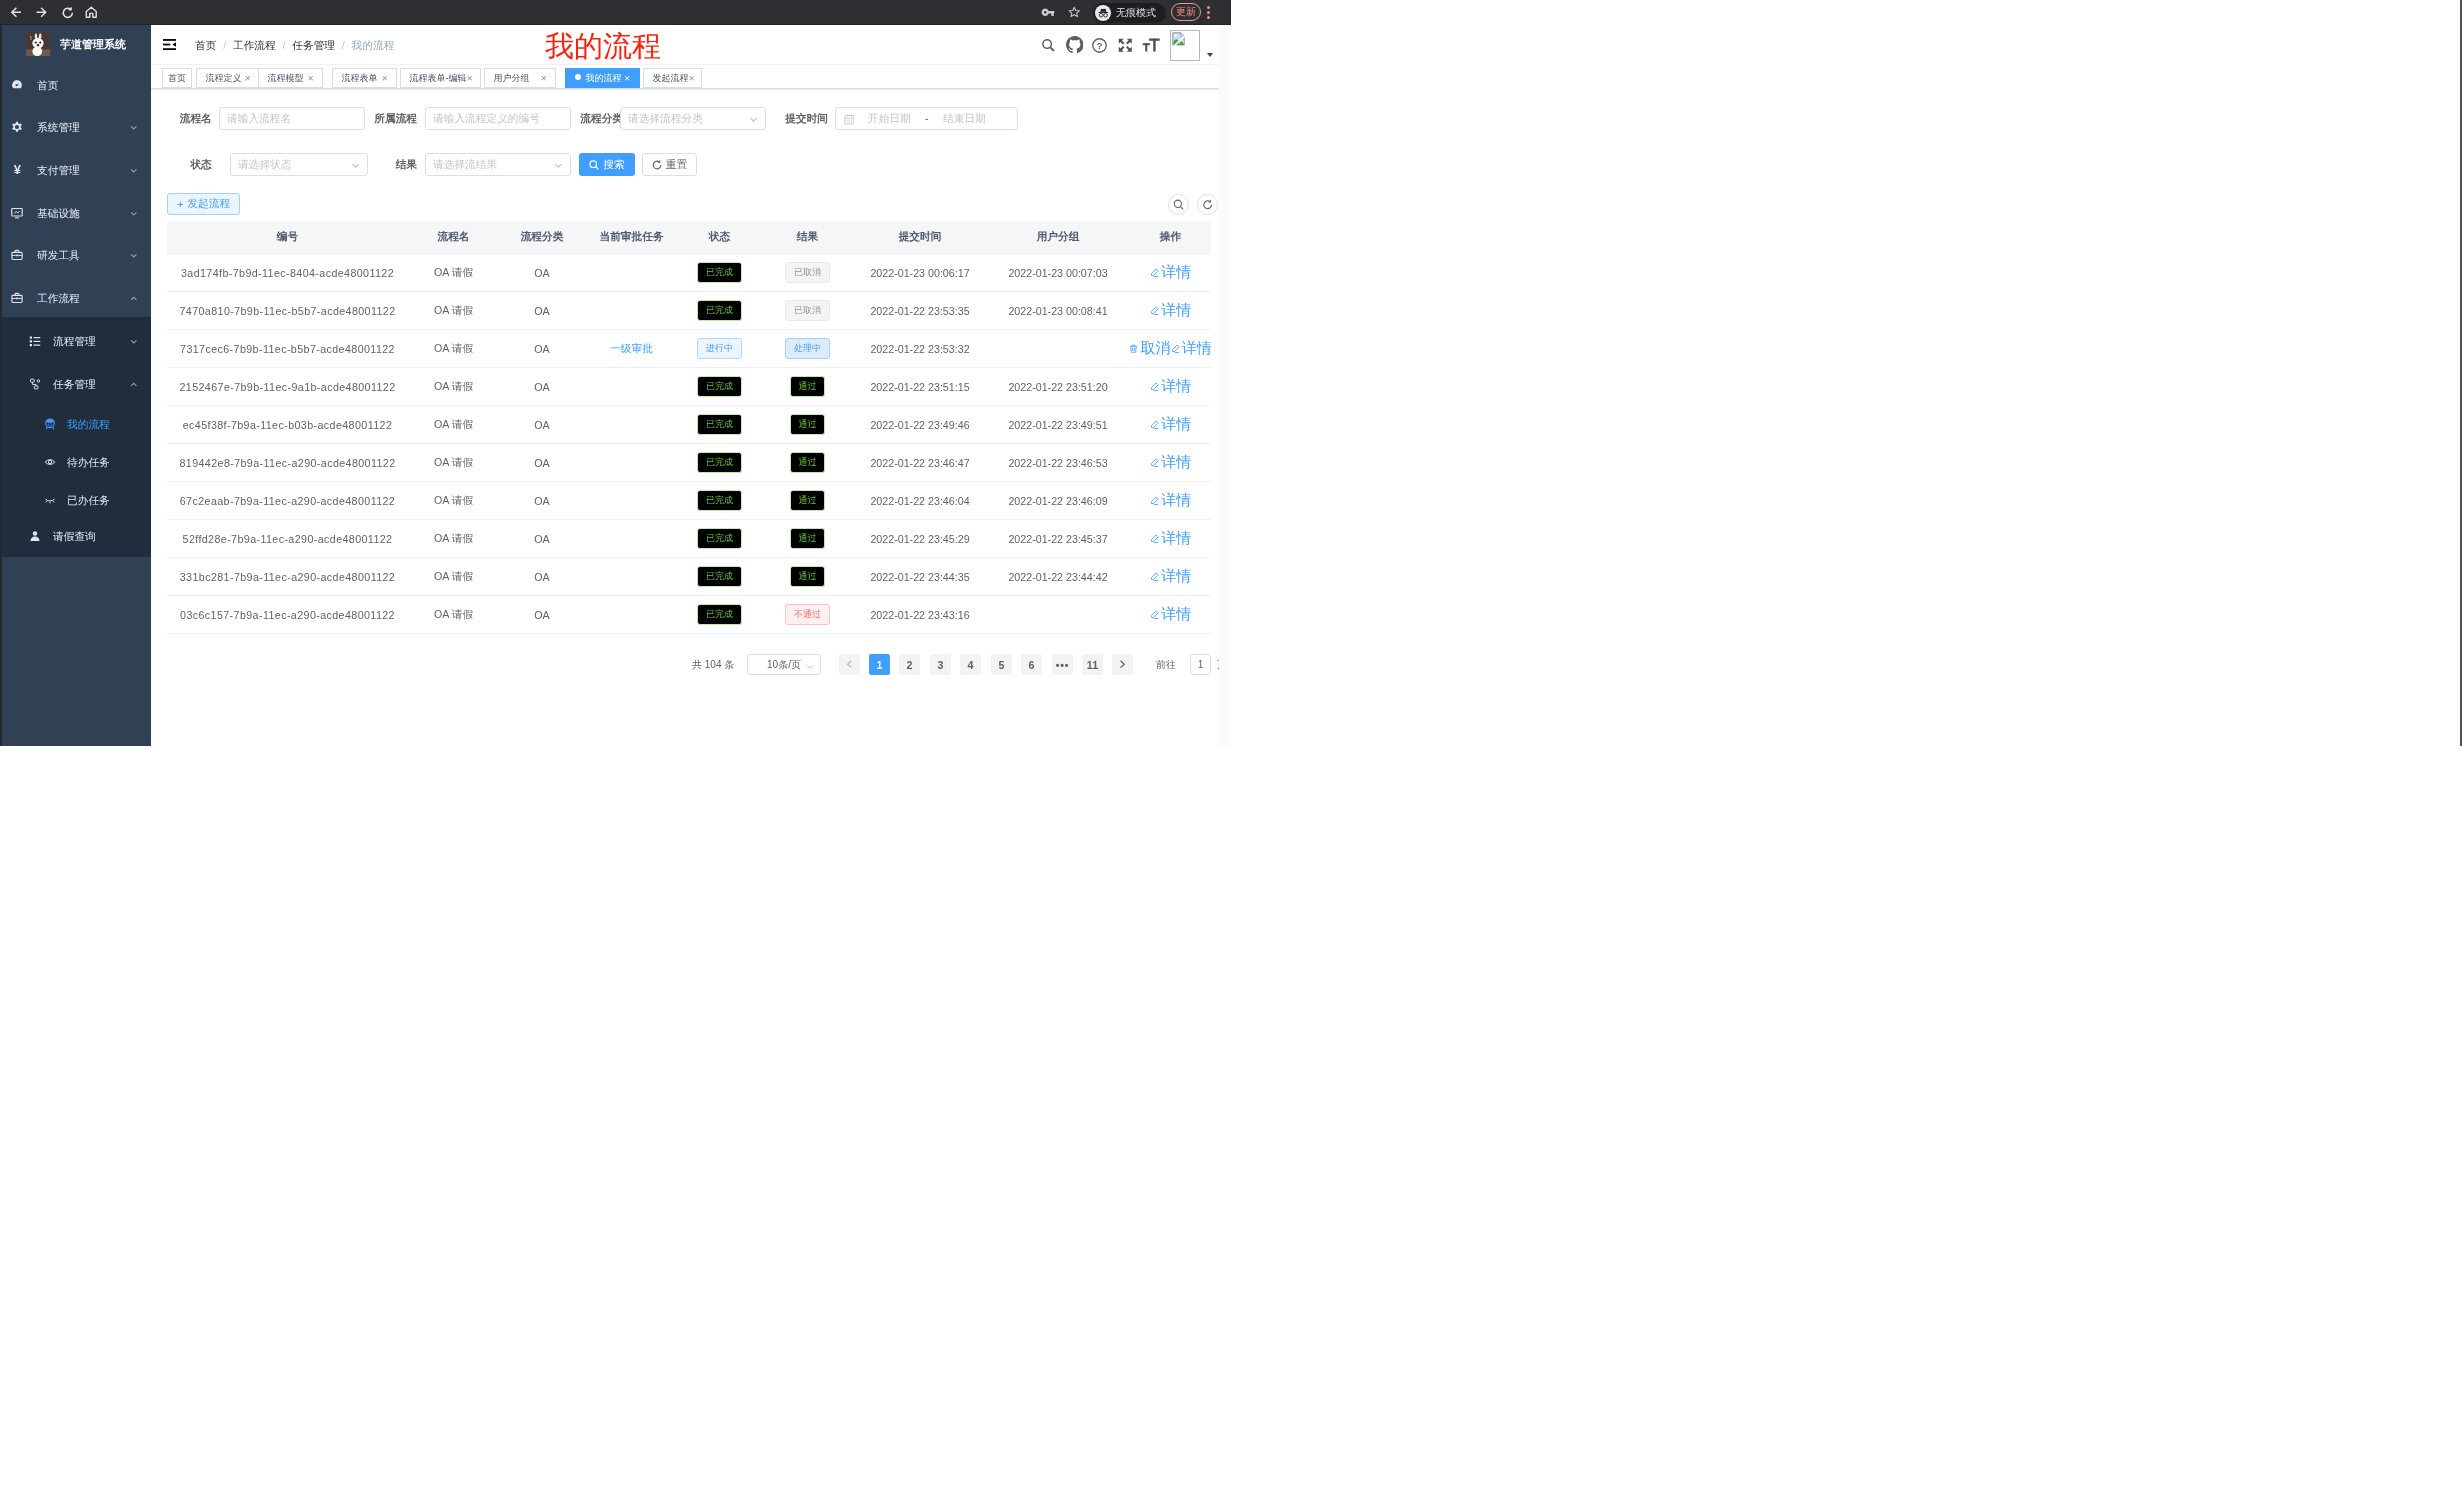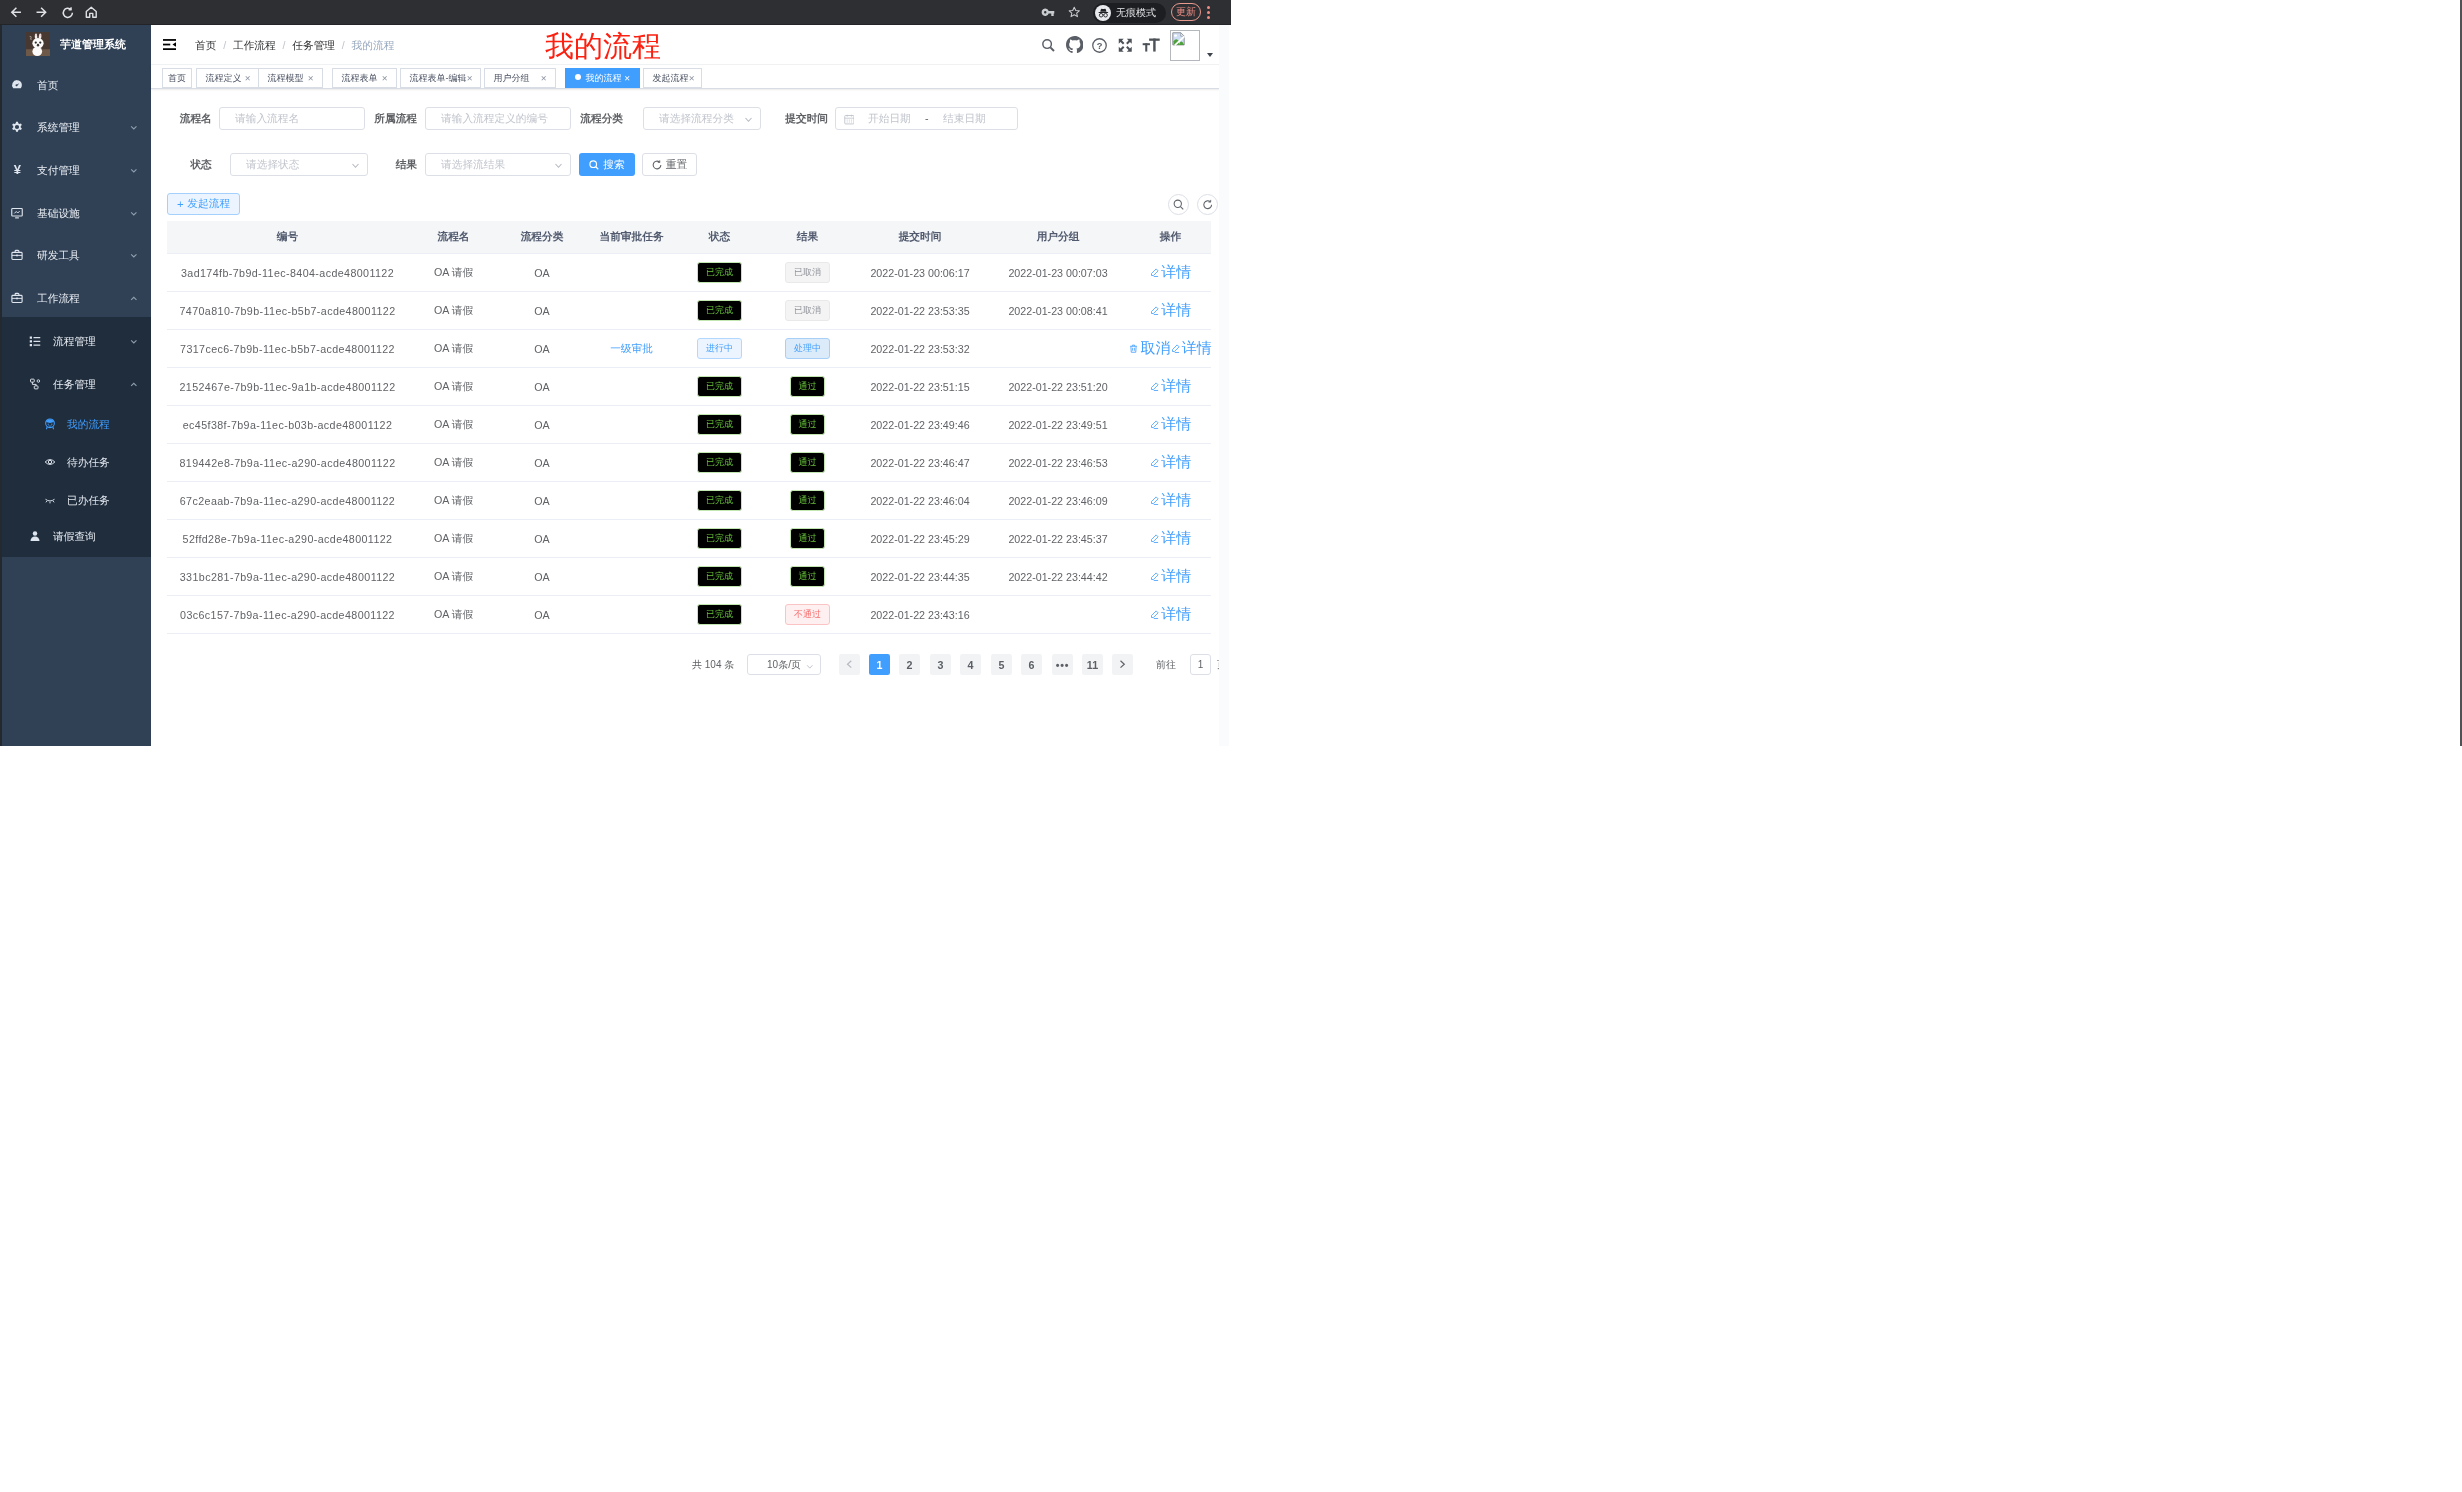--- a/index.html
+++ b/index.html
@@ -59,21 +59,21 @@
 #tabsbar { position:absolute; left:151px; top:65px; width:1069px; height:24px; background:#fff; border-bottom:0.8px solid #d8dce5; box-shadow:0 0.8px 2.3px 0 rgba(0,0,0,.12); }
 .tab { position:absolute; top:68px; height:20px; border:0.8px solid #d8dce5; background:#fff; color:#495060; font-size:9px; padding:0 8.4px; white-space:nowrap; display:flex; align-items:center; }
 .tab .x { display:inline-block; margin-left:auto; width:6px; color:#8a919f; font-size:7.6px; text-align:right; }
 .tab.act { background:#409eff; border-color:#409eff; color:#fff; }
 .tab.act .x { color:#fff; }
 .tab.act .dot { display:inline-block; width:6px; height:6px; border-radius:50%; background:#fff; margin-right:4.6px; position:relative; top:-0.8px; }
 
 
 .frow { position:absolute; left:151px; width:1069px; height:23px; }
 .flabel { position:absolute; top:0; height:23px; line-height:23px; font-weight:bold; color:#606266; font-size:10.7px; text-align:right; }
-.finput { position:absolute; top:0; height:23px; border:0.8px solid #dcdfe6; border-radius:3px; background:#fff; line-height:21px; font-size:10.7px; color:#c0c4cc; padding-left:15px; }
+.finput { position:absolute; top:0; height:23px; border:0.8px solid #dcdfe6; border-radius:3px; background:#fff; line-height:21px; font-size:10.7px; color:#c0c4cc; padding-left:7px; }
 .fsel .car { position:absolute; right:6.8px; top:6.8px; width:9px; height:9px; }
 .btn { position:absolute; height:23px; border-radius:3px; font-size:10.7px; display:flex; align-items:center; justify-content:center; }
 #btnSearch { left:428px; top:0; width:56px; background:#409eff; color:#fff; }
 #btnReset { left:491px; top:0; width:55px; background:#fff; border:0.8px solid #dcdfe6; color:#606266; }
 #btnNew { position:absolute; left:167px; top:193px; width:73px; height:22.4px; background:#ecf5ff; border:0.8px solid #a3d0fd; border-radius:3px; color:#409eff; font-size:10.7px; display:flex; align-items:center; justify-content:center; }
 .cbtn { position:absolute; top:194px; width:21px; height:21px; border:0.8px solid #dcdfe6; border-radius:50%; background:#fff; display:flex; align-items:center; justify-content:center; }
 
 
 #tbl { position:absolute; left:167px; top:221px; width:1044px; }
 #thead { display:flex; height:33px; background:#f4f6f8; border-bottom:0.8px solid #ebeef5; font-weight:bold; color:#515a6e; font-size:10.7px; }
@@ -362,21 +362,21 @@
 <div class="tab" style="left:484px;width:72px;">用户分组<span class="x">✕</span></div>
 <div class="tab act" style="left:565px;width:75px;padding:0 9px;"><span class="dot"></span>我的流程<span class="x">✕</span></div>
 <div class="tab" style="left:643px;width:59px;">发起流程<span class="x">✕</span></div>
 <div id="formarea">
   <div class="frow" style="top:107px;">
     <div class="flabel" style="left:8.8px;width:52px;">流程名</div>
     <div class="finput" style="left:68px;width:146px;">请输入流程名</div>
     <div class="flabel" style="left:214px;width:52px;">所属流程</div>
     <div class="finput" style="left:274px;width:146px;">请输入流程定义的编号</div>
     <div class="flabel" style="left:420px;width:52px;">流程分类</div>
-    <div class="finput fsel" style="left:492px;width:118px;">请选择流程分类
+    <div class="finput fsel" style="left:469px;width:146px;">请选择流程分类
       <svg class="car" viewBox="0 0 12 12">
           <path d="M2 4 6 8.4 10 4" stroke="#b4b8c0" stroke-width="1.4" fill="none"></path>
         </svg>
     </div>
     <div class="flabel" style="left:625px;width:52px;">提交时间</div>
     <div class="finput" style="left:684px;width:183px;padding-left:0;">
       <svg style="position:absolute;left:7.6px;top:6px" width="10.7" height="10.7" viewBox="0 0 14 14">
           <rect x="1" y="2" width="12" height="11" rx="1" stroke="#c0c4cc" stroke-width="1.2" fill="none"></rect>
           <path d="M1 5.5 h12" stroke="#c0c4cc" stroke-width="1.1"></path>
           <path d="M4.2 1 v2.4 M9.8 1 v2.4" stroke="#c0c4cc" stroke-width="1.2"></path>

